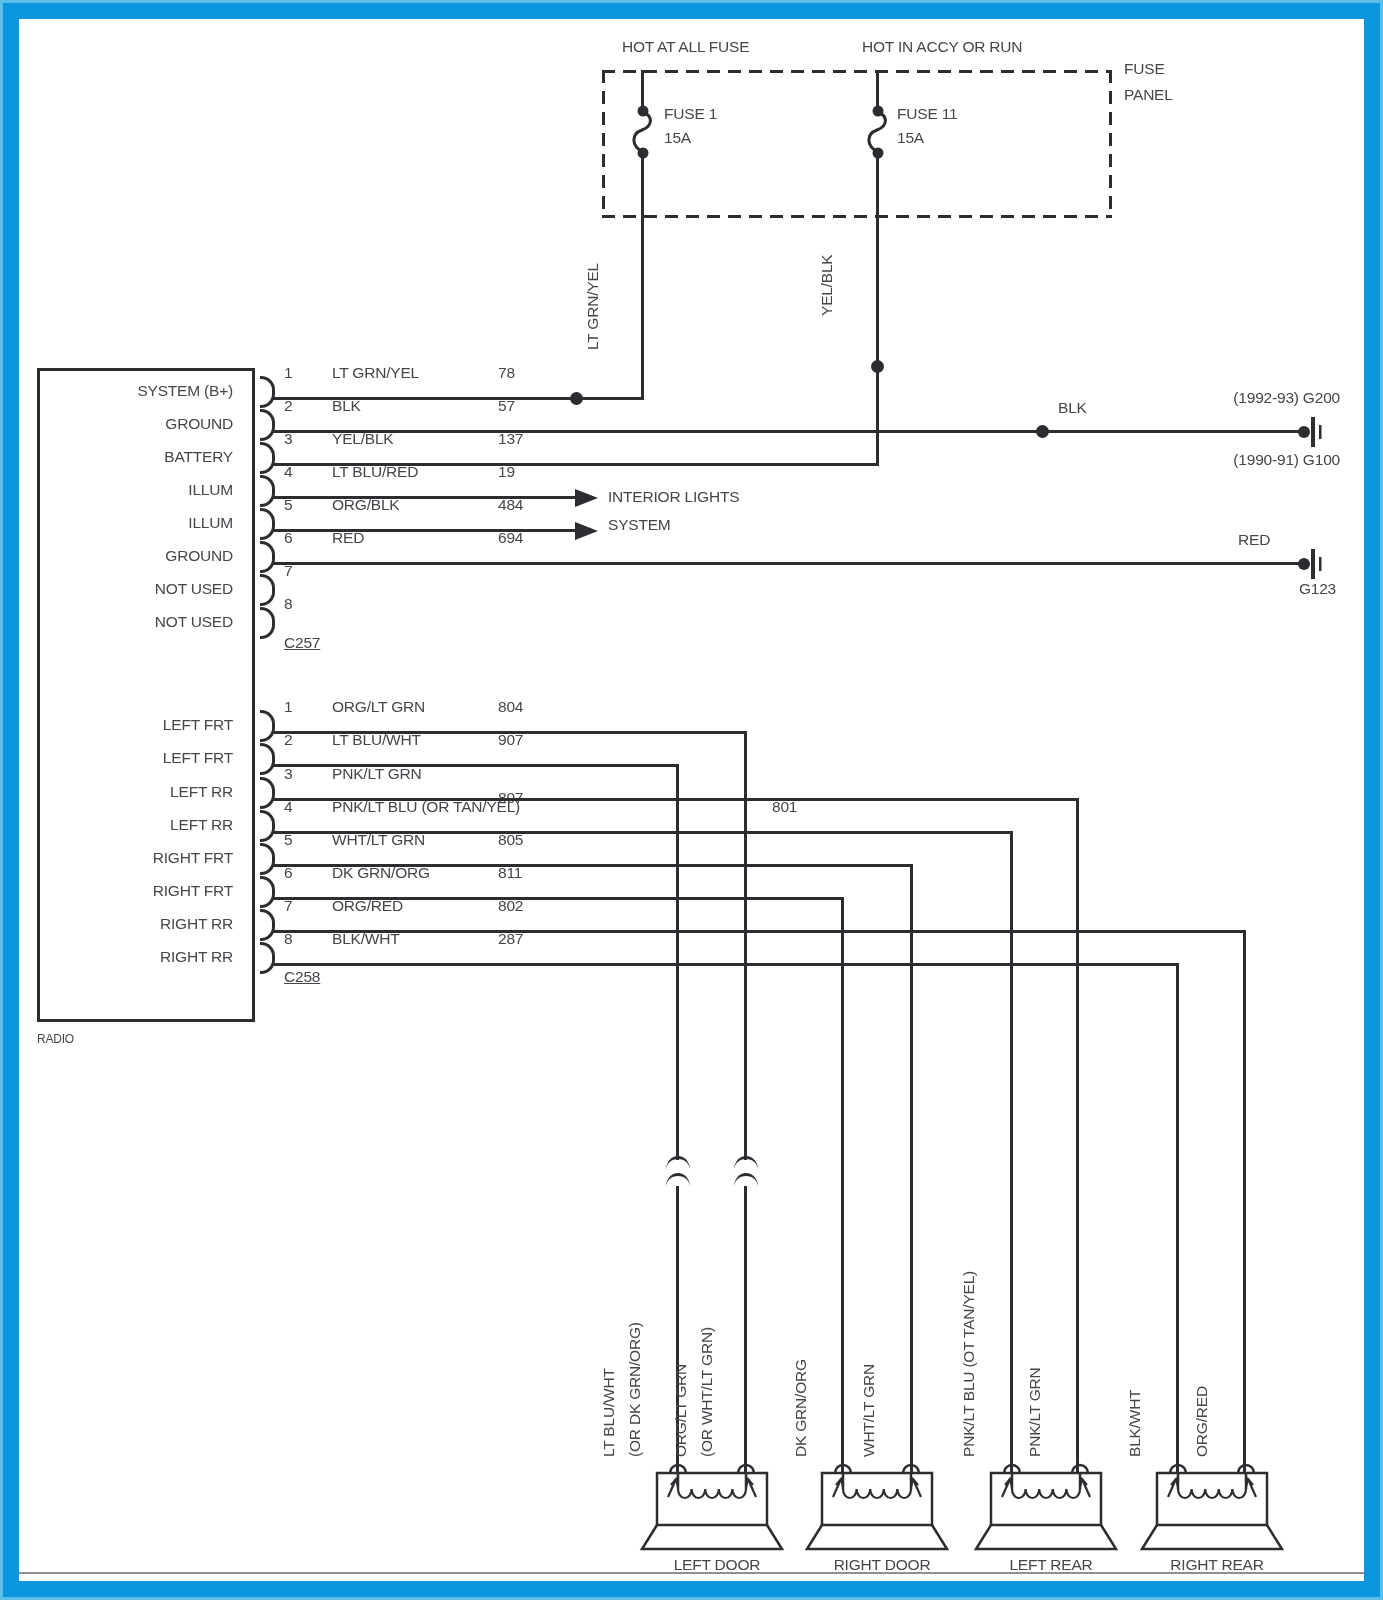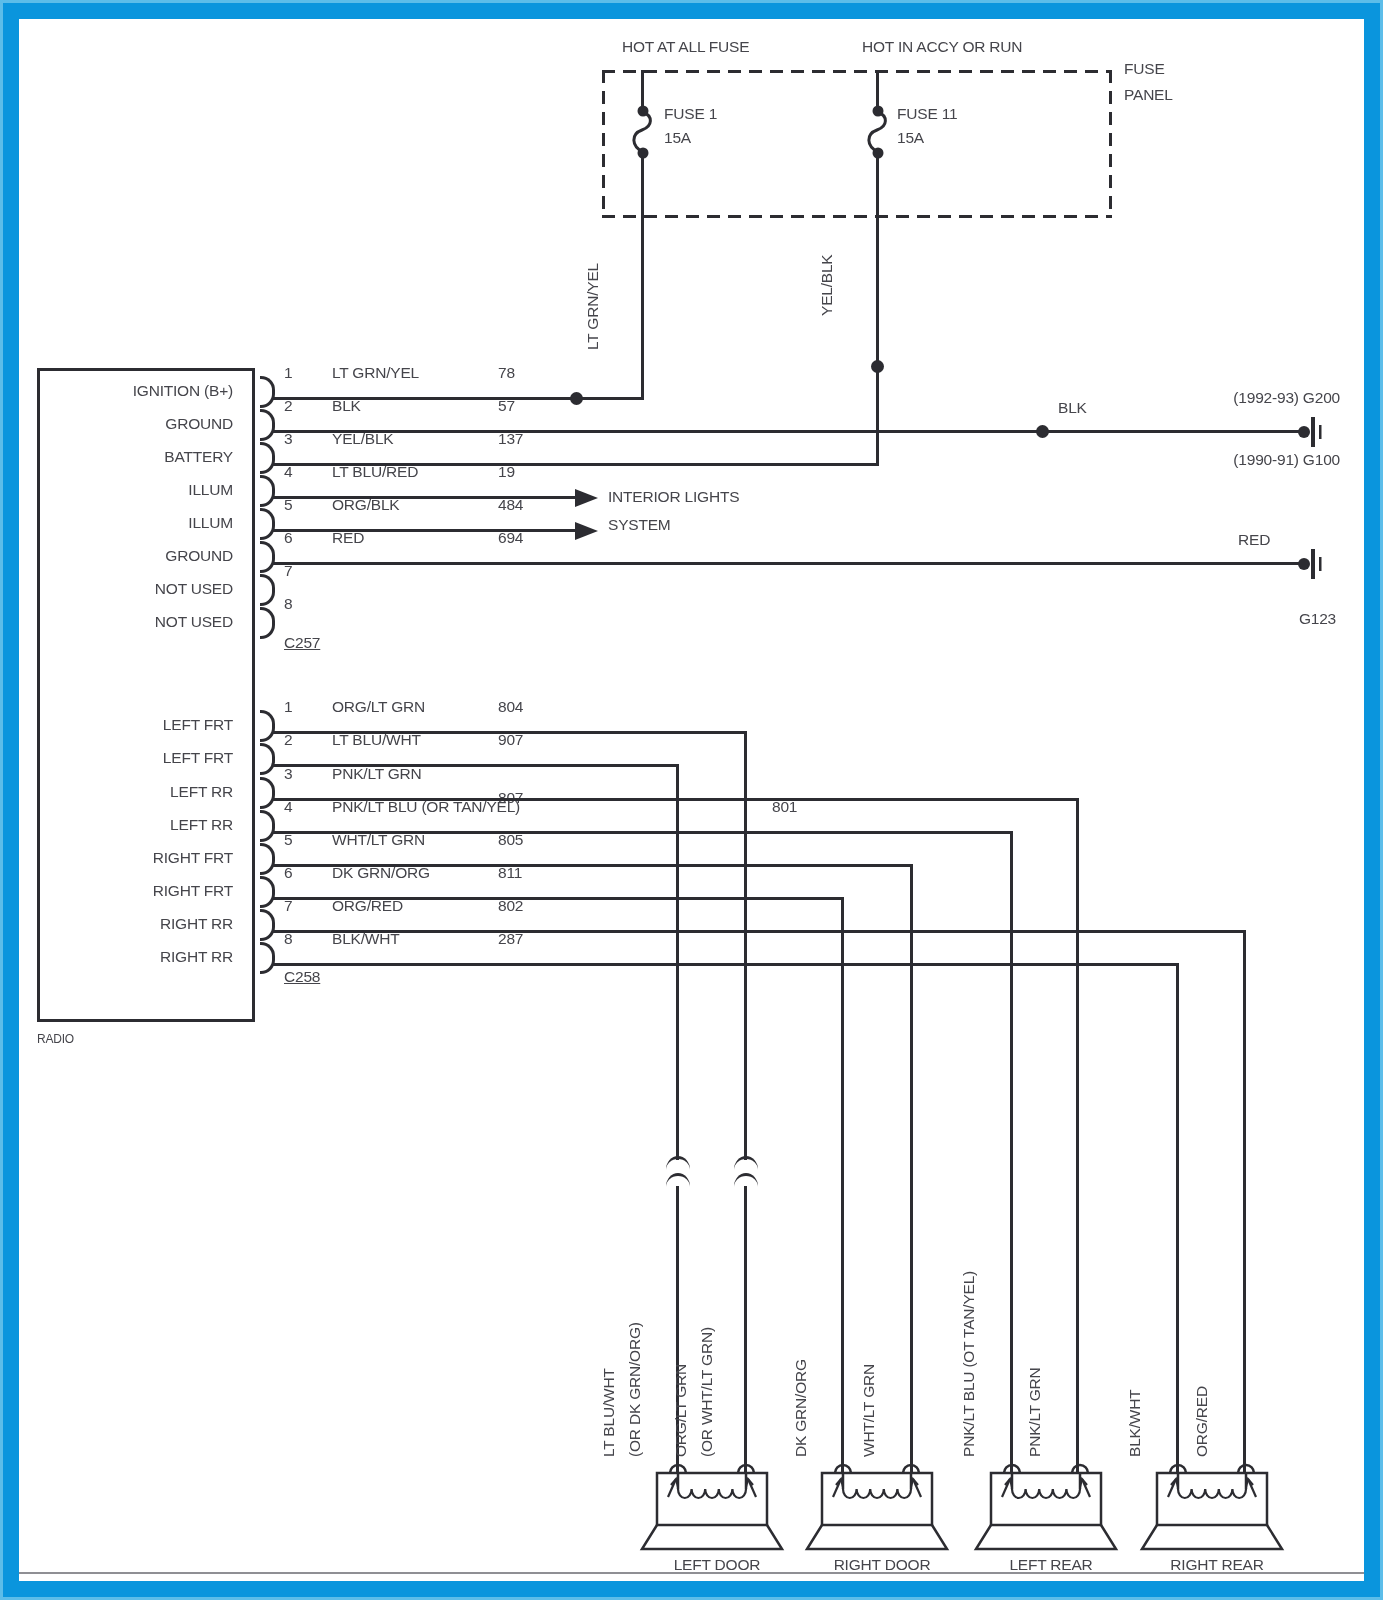--- a/index.html
+++ b/index.html
@@ -71,21 +71,21 @@
   </svg>
   <div class="t" style="left:897px;top:105px;">FUSE 11</div>
   <div class="t" style="left:897px;top:129px;">15A</div>
   <div class="vw" style="left:876px;top:157px;height:309px;"></div>
   <div class="vlabel" style="left:836px;top:297px;">YEL/BLK</div>
   <div class="dot" style="left:871px;top:360px;"></div>
 
   <div class="box" style="left:37px;top:368px;width:212px;height:648px;"></div>
   <div class="t" style="left:37px;top:1030px;font-size:12px;">RADIO</div>
 
-  <div class="t t-r" style="left:45px;top:382px;width:188px;">IGNITION (B+)</div>
+  <div class="t t-r" style="left:45px;top:382px;width:188px;">SYSTEM (B+)</div>
   <div class="t t-r" style="left:45px;top:415px;width:188px;">GROUND</div>
   <div class="t t-r" style="left:45px;top:448px;width:188px;">BATTERY</div>
   <div class="t t-r" style="left:45px;top:481px;width:188px;">ILLUM</div>
   <div class="t t-r" style="left:45px;top:514px;width:188px;">ILLUM</div>
   <div class="t t-r" style="left:45px;top:547px;width:188px;">GROUND</div>
   <div class="t t-r" style="left:45px;top:580px;width:188px;">NOT USED</div>
   <div class="t t-r" style="left:45px;top:613px;width:188px;">NOT USED</div>
 
   <div class="arc" style="left:260px;top:376px;"></div>
   <div class="arc" style="left:260px;top:409px;"></div>
@@ -139,21 +139,21 @@
     <circle cx="6" cy="17" r="6" fill="#2c2c31"></circle>
       <rect x="13" y="2" width="4" height="30" fill="#2c2c31"></rect>
       <rect x="21" y="10" width="2.5" height="14" fill="#2c2c31"></rect>
   </svg>
   <div class="t" style="left:1238px;top:531px;">RED</div>
   <svg style="left:1298px;top:547px;" width="30" height="34" viewBox="0 0 30 34">
     <circle cx="6" cy="17" r="6" fill="#2c2c31"></circle>
       <rect x="13" y="2" width="4" height="30" fill="#2c2c31"></rect>
       <rect x="21" y="10" width="2.5" height="14" fill="#2c2c31"></rect>
   </svg>
-  <div class="t t-r" style="left:1266px;top:610px;width:70px;">G123</div>
+  <div class="t t-r" style="left:1266px;top:580px;width:70px;">G123</div>
 
   <div class="t t-r" style="left:45px;top:716px;width:188px;">LEFT FRT</div>
   <div class="t t-r" style="left:45px;top:749px;width:188px;">LEFT FRT</div>
   <div class="t t-r" style="left:45px;top:783px;width:188px;">LEFT RR</div>
   <div class="t t-r" style="left:45px;top:816px;width:188px;">LEFT RR</div>
   <div class="t t-r" style="left:45px;top:849px;width:188px;">RIGHT FRT</div>
   <div class="t t-r" style="left:45px;top:882px;width:188px;">RIGHT FRT</div>
   <div class="t t-r" style="left:45px;top:915px;width:188px;">RIGHT RR</div>
   <div class="t t-r" style="left:45px;top:948px;width:188px;">RIGHT RR</div>
 

